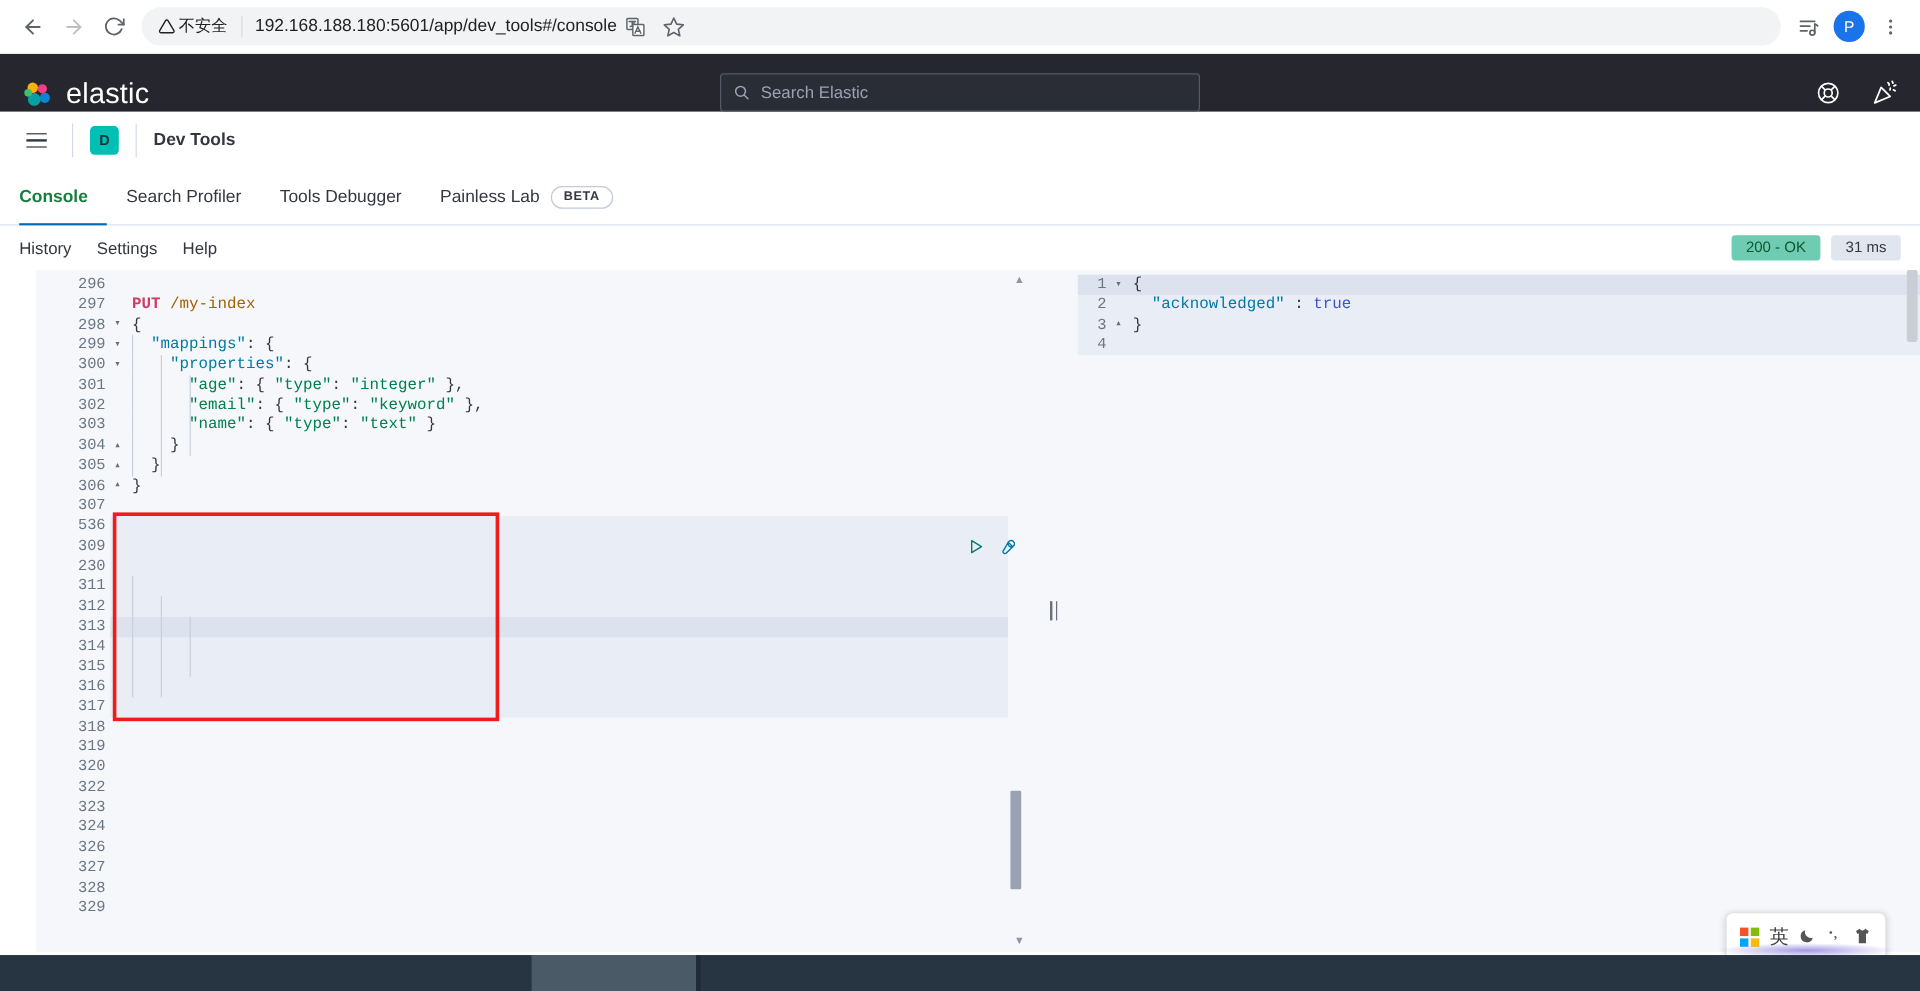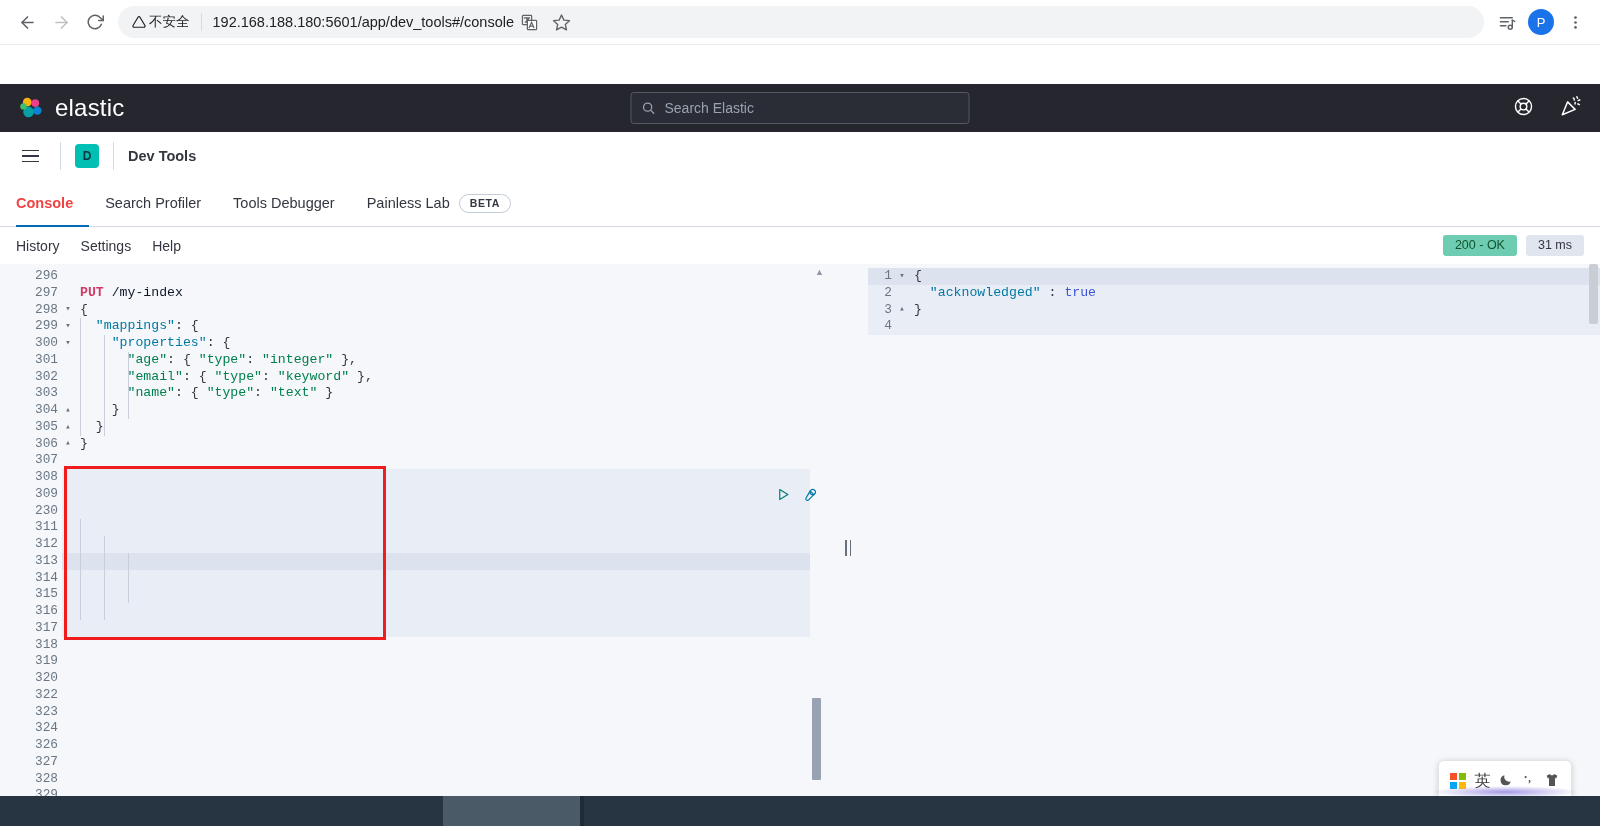--- a/index.html
+++ b/index.html
@@ -69,36 +69,35 @@
     display: flex; align-items: center; justify-content: center;
     font-size: 13px; margin: 0 6px;
     flex: none;
   }
 
   
   .elastic-header {
     height: 48px;
     background: #25262e;
     display: flex;
-    align-items: center;
+    align-items: flex-end;
     padding: 0 18px;
     position: relative;
-    margin-top: 39px;
   }
   .brand { display: flex; align-items: center; gap: 10px; }
   .brand-name {
     color: #ffffff;
     font-size: 24px;
     letter-spacing: .2px;
   }
   .search-wrap {
     position: absolute;
     left: 50%;
     transform: translateX(-50%);
-    width: 339px;
+    width: 400px;
   }
   .search-box {
     height: 32px;
     border: 1px solid #535966;
     background: #2b2d36;
     border-radius: 3px;
     display: flex;
     align-items: center;
     padding: 0 10px;
     gap: 9px;
@@ -148,21 +147,21 @@
   .tab {
     display: flex; align-items: center; gap: 9px;
     padding: 0 16px;
     font-size: 14.5px;
     color: #343741;
     border-bottom: 2px solid transparent;
     position: relative;
     top: 1px;
   }
   .tab:first-child { padding-left: 0; }
-  .tab.active { color: #ef4444; border-bottom-color: #006bb4; font-weight: 600; }
+  .tab.active { color: #15803d; border-bottom-color: #006bb4; font-weight: 600; }
   .beta-pill {
     border: 1px solid #c3cbd6;
     border-radius: 11px;
     padding: 2px 10px 3px;
     font-size: 10.5px;
     font-weight: bold;
     letter-spacing: .6px;
     color: #343741;
   }
 
@@ -197,20 +196,21 @@
     padding: 3px 12px 4px;
     font-size: 12.5px;
   }
 
   
   .split {
     display: flex;
     height: 568px;
     background: #f5f7fa;
     position: relative;
+    margin-left: 30px;
   }
   .pane-left {
     width: 828px;
     position: relative;
     background: #f5f7fa;
     overflow: hidden;
   }
   .resize-col {
     width: 40px;
     display: flex; align-items: center; justify-content: center;
@@ -240,21 +240,21 @@
     color: #6a7684;
     flex: none;
     font-size: 12.8px;
   }
   .fold {
     width: 12px; flex: none; color: #69707d; font-size: 9px;
     text-align: center; line-height: 1;
   }
   .code { padding-left: 6px; color: #000; }
   .tok-method { color: #d13a64; font-weight: 600; }
-  .tok-url { color: #0f172a; }
+  .tok-url { color: #a16207; }
   .tok-key { color: #0079a5; }
   .tok-str { color: #00804d; }
   .tok-bool { color: #3f52d4; }
   .tok-punct { color: #343741; }
   .tok-comment { color: #5d7b68; }
 
   .editor-body { position: relative; }
   .row-hl {
     position: absolute;
     left: 62px;
@@ -521,21 +521,21 @@
           <div class="ln-row"><span class="ln">298</span><span class="fold">▾</span><span class="code"><span class="tok-punct">{</span></span></div>
           <div class="ln-row"><span class="ln">299</span><span class="fold">▾</span><span class="code"><span>  </span><span class="tok-key">"mappings"</span><span class="tok-punct">: {</span></span></div>
           <div class="ln-row"><span class="ln">300</span><span class="fold">▾</span><span class="code"><span>    </span><span class="tok-key">"properties"</span><span class="tok-punct">: {</span></span></div>
           <div class="ln-row"><span class="ln">301</span><span class="fold"></span><span class="code"><span>      </span><span class="tok-str">"age"</span><span class="tok-punct">: { </span><span class="tok-str">"type"</span><span class="tok-punct">: </span><span class="tok-str">"integer"</span><span class="tok-punct"> },</span></span></div>
           <div class="ln-row"><span class="ln">302</span><span class="fold"></span><span class="code"><span>      </span><span class="tok-str">"email"</span><span class="tok-punct">: { </span><span class="tok-str">"type"</span><span class="tok-punct">: </span><span class="tok-str">"keyword"</span><span class="tok-punct"> },</span></span></div>
           <div class="ln-row"><span class="ln">303</span><span class="fold"></span><span class="code"><span>      </span><span class="tok-str">"name"</span><span class="tok-punct">: { </span><span class="tok-str">"type"</span><span class="tok-punct">: </span><span class="tok-str">"text"</span><span class="tok-punct"> }</span></span></div>
           <div class="ln-row"><span class="ln">304</span><span class="fold">▴</span><span class="code"><span class="tok-punct">    }</span></span></div>
           <div class="ln-row"><span class="ln">305</span><span class="fold">▴</span><span class="code"><span class="tok-punct">  }</span></span></div>
           <div class="ln-row"><span class="ln">306</span><span class="fold">▴</span><span class="code"><span class="tok-punct">}</span></span></div>
           <div class="ln-row"><span class="ln">307</span><span class="fold"></span><span class="code"></span></div>
-          <div class="ln-row"><span class="ln">308</span><span class="fold"></span><span class="code"><span class="tok-comment"># 添加新的字段映射</span></span></div>
+          <div class="ln-row"><span class="ln">536</span><span class="fold"></span><span class="code"><span class="tok-comment"># 添加新的字段映射</span></span></div>
           <div class="ln-row"><span class="ln">309</span><span class="fold"></span><span class="code"><span class="tok-method">PUT</span><span class="tok-url"> /my-index/_mapping</span></span></div>
           <div class="ln-row"><span class="ln">230</span><span class="fold">▾</span><span class="code"><span class="tok-punct">{</span></span></div>
           <div class="ln-row"><span class="ln">311</span><span class="fold">▾</span><span class="code"><span>  </span><span class="tok-key">"properties"</span><span class="tok-punct">: {</span></span></div>
           <div class="ln-row"><span class="ln">312</span><span class="fold">▾</span><span class="code"><span>    </span><span class="tok-key">"employee-id"</span><span class="tok-punct">: {</span></span></div>
           <div class="ln-row"><span class="ln">313</span><span class="fold"></span><span class="code"><span>      </span><span class="tok-str">"type"</span><span class="tok-punct">: </span><span class="tok-str">"keyword"</span><span class="tok-punct">,</span></span></div>
           <div class="ln-row"><span class="ln">314</span><span class="fold"></span><span class="code"><span>      </span><span class="tok-str">"index"</span><span class="tok-punct">: </span><span class="tok-bool">false</span></span></div>
           <div class="ln-row"><span class="ln">315</span><span class="fold">▴</span><span class="code"><span class="tok-punct">    }</span></span></div>
           <div class="ln-row"><span class="ln">316</span><span class="fold">▴</span><span class="code"><span class="tok-punct">  }</span></span></div>
           <div class="ln-row"><span class="ln">317</span><span class="fold">▴</span><span class="code"><span class="tok-punct">}</span></span></div>
           <div class="ln-row"><span class="ln">318</span><span class="fold"></span><span class="code"></span></div>

